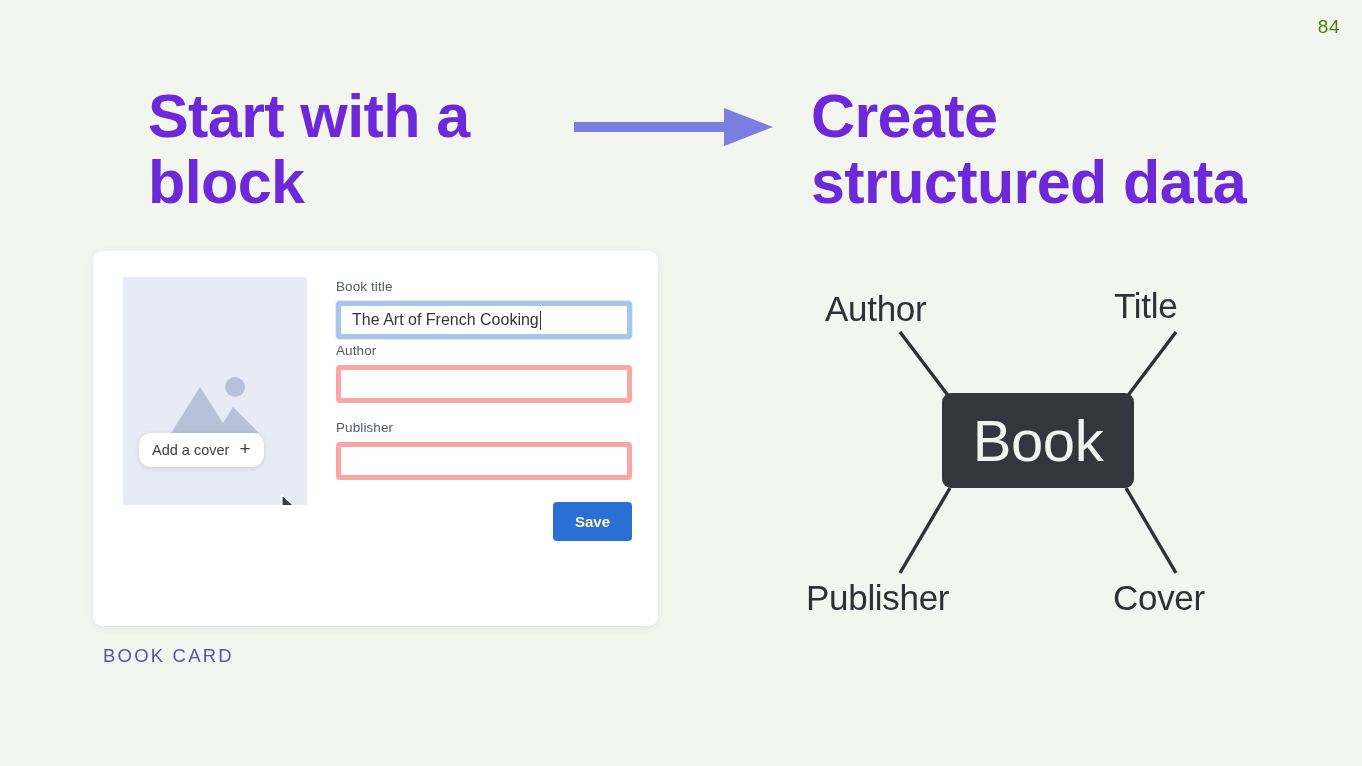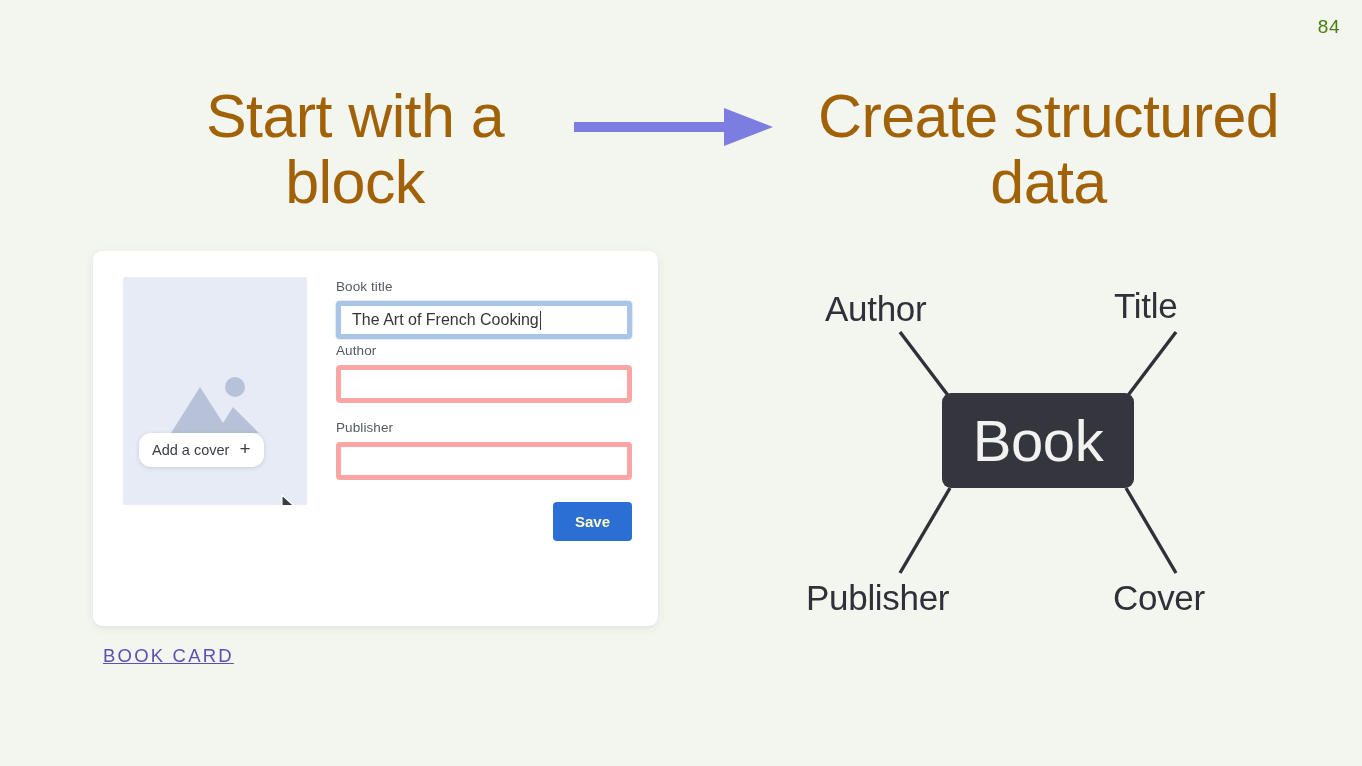--- a/index.html
+++ b/index.html
@@ -23,24 +23,24 @@
     right: 22px;
     font-size: 19px;
     color: #4d7c0f;
     font-weight: 400;
     letter-spacing: 0.5px;
   }
 
   
   .heading {
     position: absolute;
-    font-weight: 400;
-    color: #a16207;
+    font-weight: 700;
+    color: #6d28d9;
     line-height: 1.08;
-    text-align: center;
+    text-align: left;
     letter-spacing: -0.6px;
   }
   .heading-left {
     left: 148px;
     top: 84px;
     width: 414px;
     font-size: 61px;
   }
   .heading-right {
     left: 795px;
@@ -176,21 +176,20 @@
   }
 
   .card-caption {
     position: absolute;
     left: 103px;
     top: 645px;
     font-size: 18.5px;
     letter-spacing: 2.2px;
     color: #5b51b5;
     font-weight: 400;
-    text-decoration: underline;
   }
 
   
   .diagram {
     position: absolute;
     left: 780px;
     top: 270px;
     width: 500px;
     height: 370px;
   }

